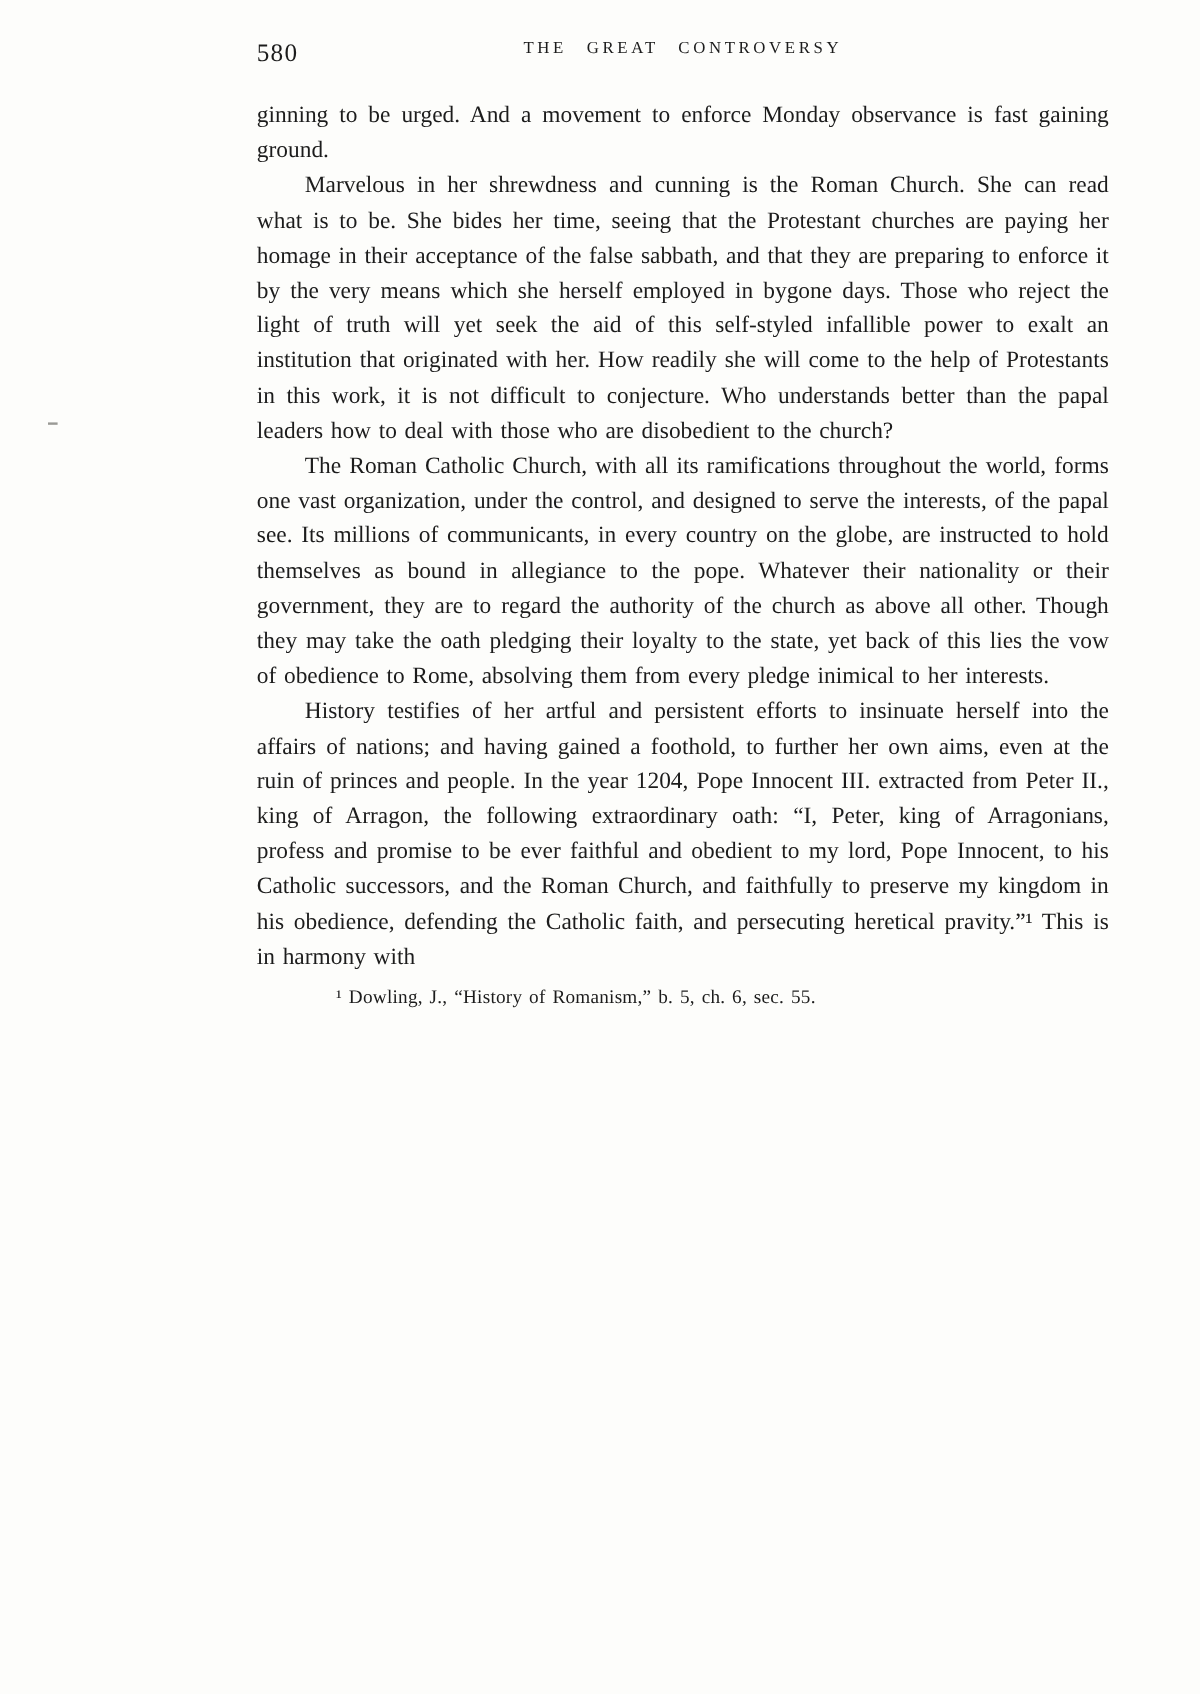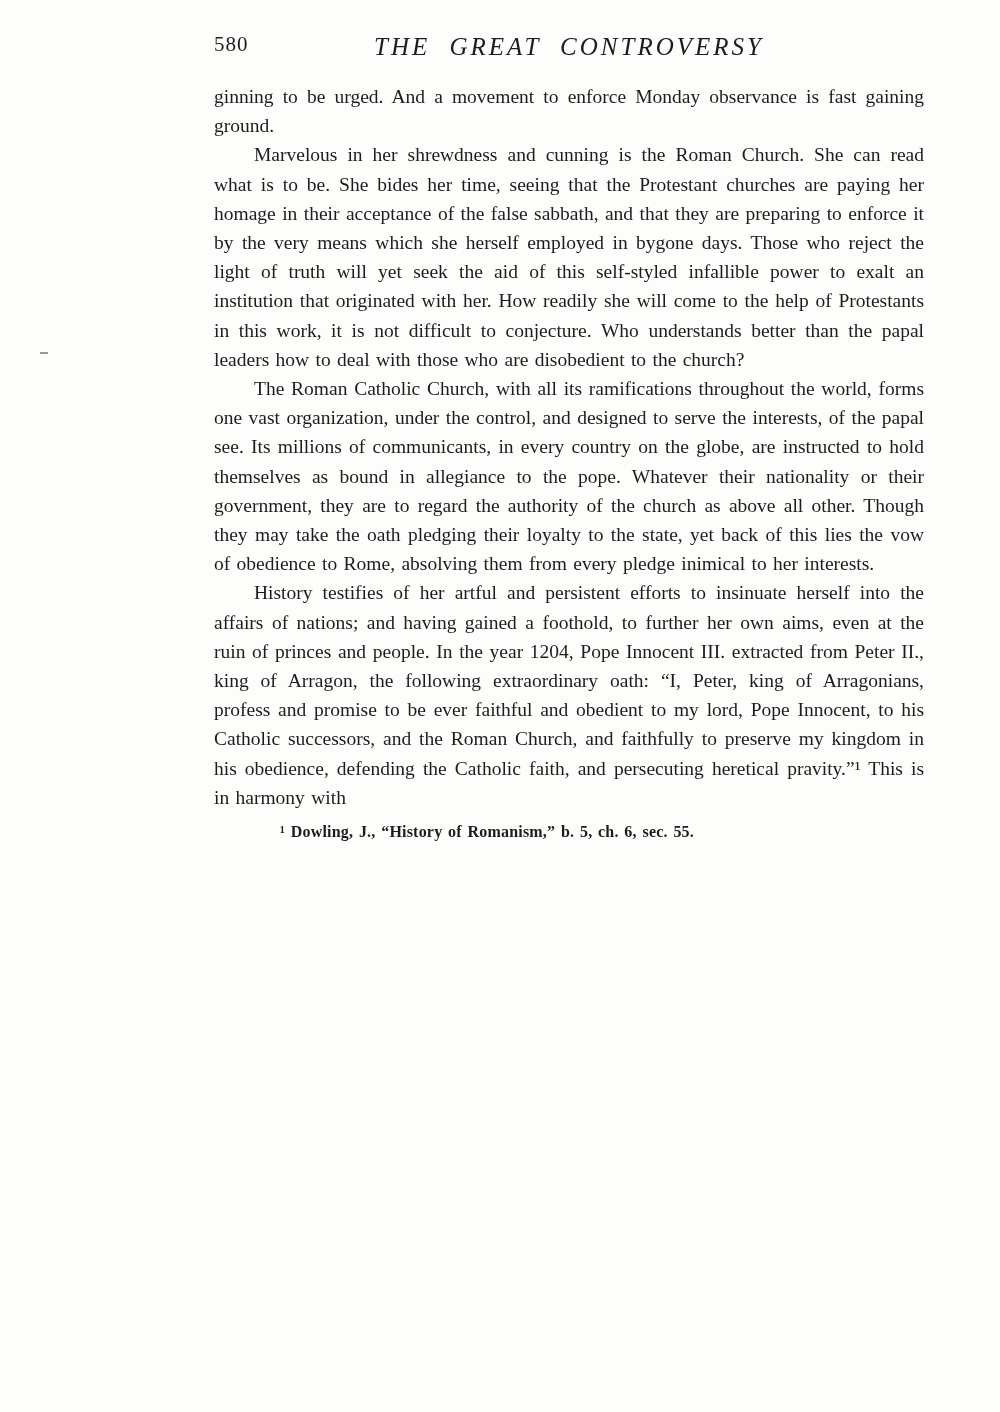--- a/index.html
+++ b/index.html
@@ -25,43 +25,41 @@
   }
   .page-number {
     position: absolute;
     left: 0;
     top: 2px;
     font-size: 21px;
     letter-spacing: 1px;
   }
   .running-title {
     display: inline-block;
-    font-style: italic;
-    font-size: 25px;
+    font-size: 14px;
     letter-spacing: 3px;
     word-spacing: 10px;
     padding-top: 3px;
   }
   .body-text {
     font-size: 19.5px;
     line-height: 29.2px;
     text-align: justify;
     word-spacing: 1.5px;
   }
   .para { text-indent: 40px; }
   .para.no-indent { text-indent: 0; }
   .footnote {
     margin-top: 8px;
     margin-left: 66px;
     font-size: 16px;
     line-height: 24px;
     text-align: left;
     text-indent: 0;
     letter-spacing: 0.2px;
-    font-weight: bold;
   }
   
   .margin-artifact {
     position: absolute;
     left: 40px;
     top: 352px;
     width: 8px;
     height: 2px;
     background: #9a9a95;
   }

